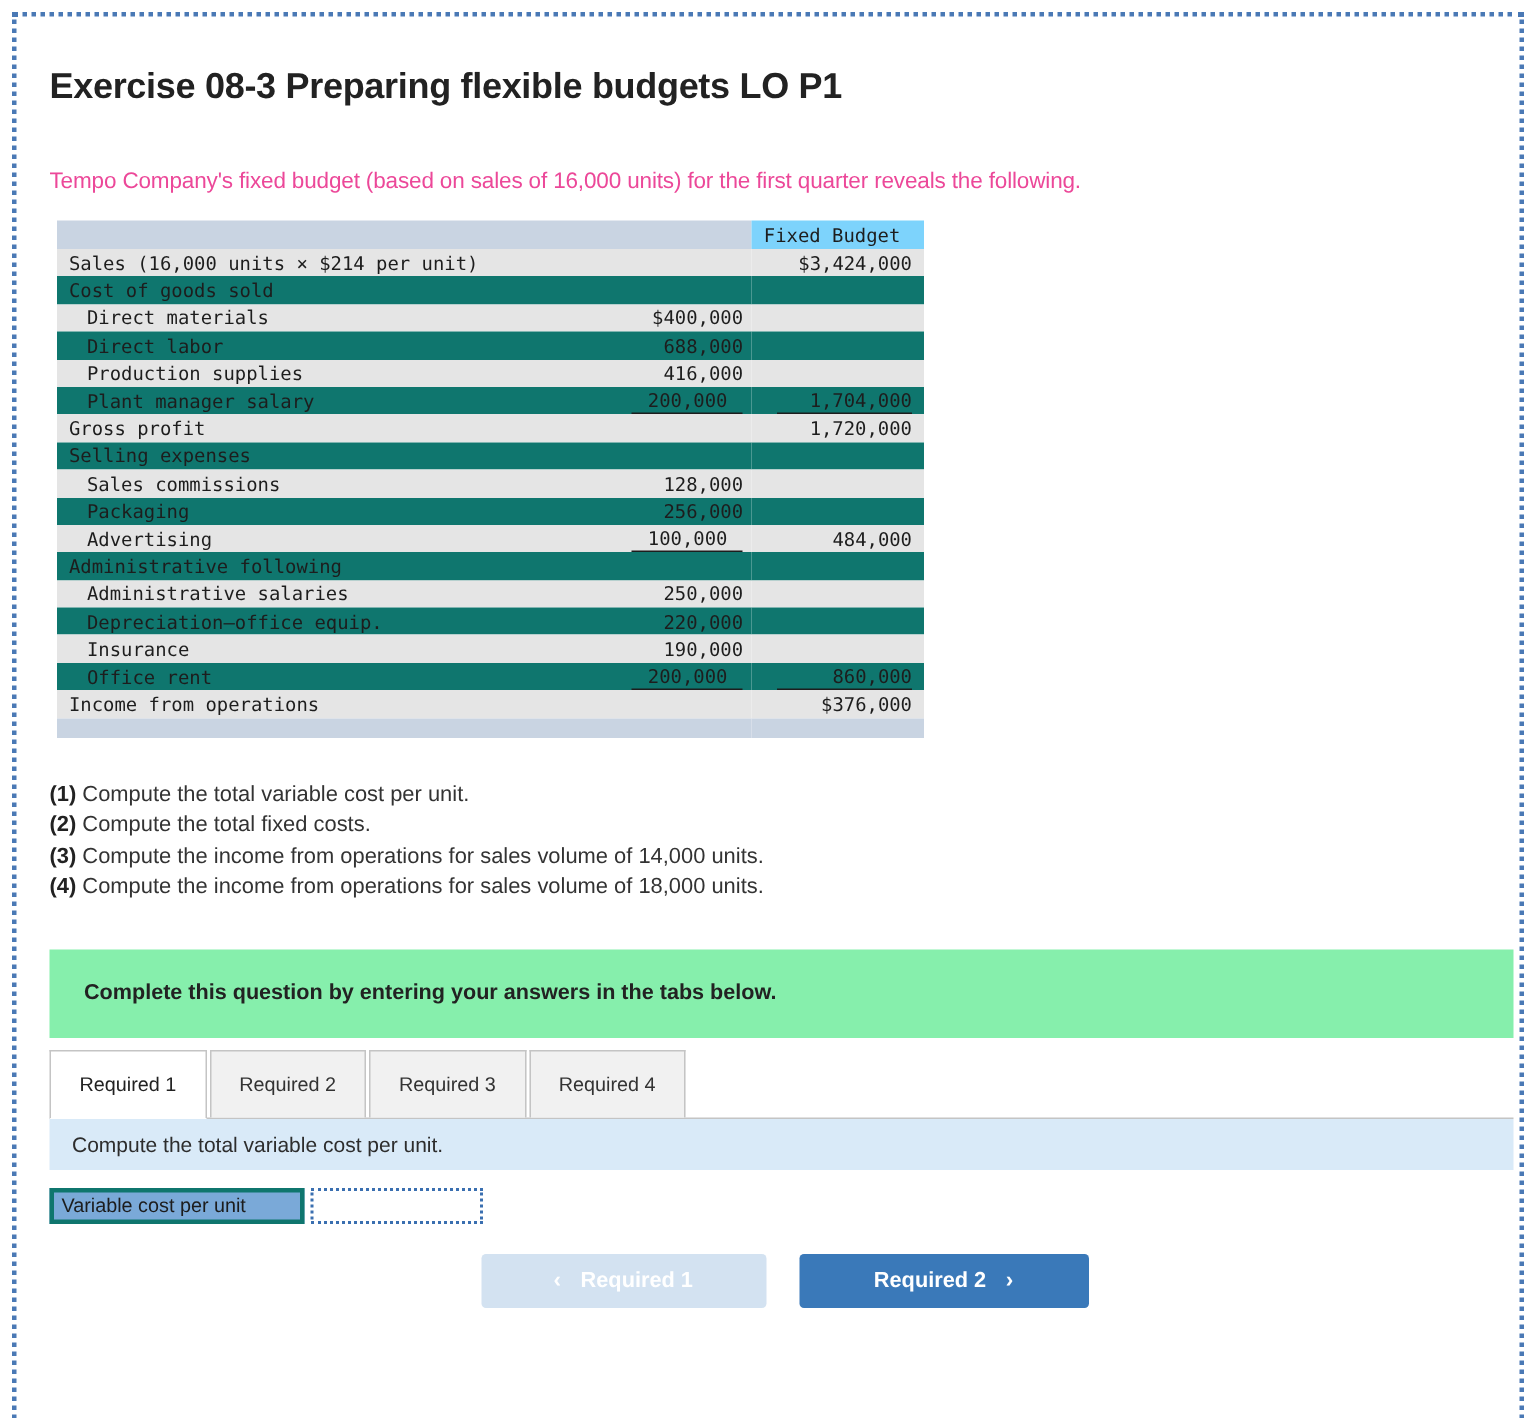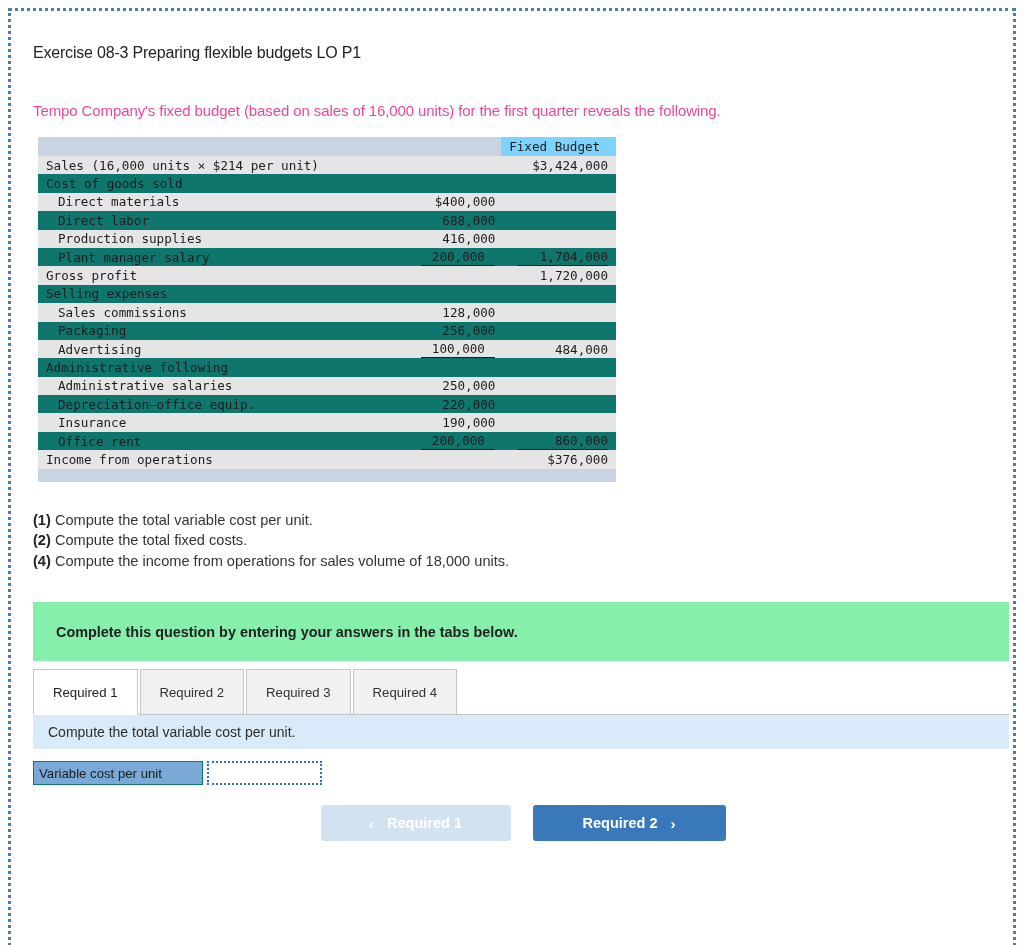--- a/index.html
+++ b/index.html
@@ -32,22 +32,22 @@
     left: 0;
     top: 0;
     width: 1008px;
     height: 937px;
     padding: 0 14px;
     box-sizing: border-box;
   }
 
   
   .exercise-title {
-    font-size: 16px;
-    font-weight: normal;
+    font-size: 24px;
+    font-weight: bold;
     letter-spacing: -0.2px;
     color: #222222;
     margin: 33px 0 0 8px;
   }
   .intro-text {
     font-size: 15px;
     color: #ec4899;
     margin: 40px 0 0 8px;
     letter-spacing: -0.1px;
   }
@@ -183,21 +183,21 @@
   
   .answer-row {
     margin: 12px 0 0 8px;
     display: flex;
     align-items: stretch;
     height: 24px;
   }
   .answer-label {
     width: 170px;
     background: #7aa9d8;
-    border: 1px solid #0f766e;
+    border: 3px solid #0f766e;
     box-sizing: border-box;
     display: flex;
     align-items: center;
     padding-left: 5px;
     font-size: 13.2px;
     color: #1c1c1c;
   }
   .answer-input {
     width: 115px;
     background: #ffffff;
@@ -357,20 +357,21 @@
             <td></td>
             <td></td>
           </tr>
         </tfoot>
       </table>
     </div>
 
     <div class="req-list" id="req-list">
         <div><span class="req-num">(1)</span><span> Compute the total variable cost per unit.</span></div>
         <div><span class="req-num">(2)</span><span> Compute the total fixed costs.</span></div>
+        <div><span class="req-num">(3)</span><span> Compute the income from operations for sales volume of 14,000 units.</span></div>
         <div><span class="req-num">(4)</span><span> Compute the income from operations for sales volume of 18,000 units.</span></div>
       </div>
 
     <div class="gray-band">
       <span class="gray-band-text">Complete this question by entering your answers in the tabs below.</span>
     </div>
 
     <div class="tabs-row" id="tabs-row">
         <div class="tab active">
           <span>Required 1</span>

